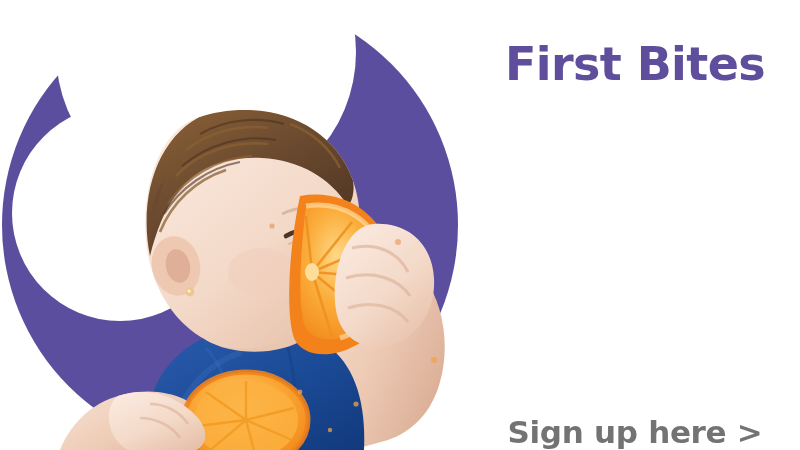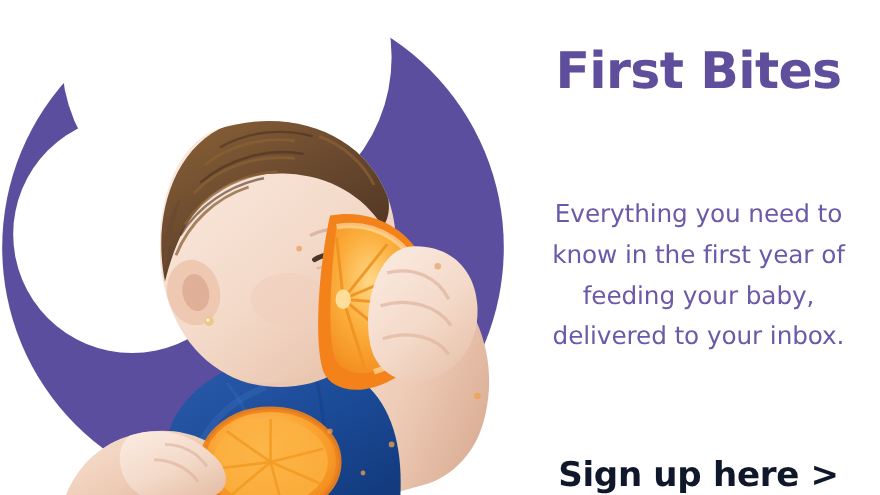--- a/index.html
+++ b/index.html
@@ -66,21 +66,21 @@
     text-align: center;
     width: 290px;
     letter-spacing: -0.1px;
   }
   #cta {
     margin: 0;
     padding-top: 48px;
     font-size: 31px;
     font-weight: 700;
     letter-spacing: -0.3px;
-    color: #0f172a;
+    color: #737373;
     text-align: center;
     text-decoration: none;
     display: block;
     cursor: pointer;
     white-space: nowrap;
   }
 </style>
 </head>
 <body>
 
@@ -251,18 +251,17 @@
           <circle cx="330" cy="430" r="2.2"></circle>
           <circle cx="300" cy="392" r="2.4"></circle>
         </g>
       </g>
     </svg>
   </div>
 
   <div id="panel">
     <h1 id="headline">First Bites</h1>
 
-    <p id="subcopy">Everything you need to know in the first year of feeding your baby, delivered to your inbox.</p>
 
     <a id="cta" href="#">Sign up here &gt;</a>
   </div>
 
 </div>
 
 </body></html>

